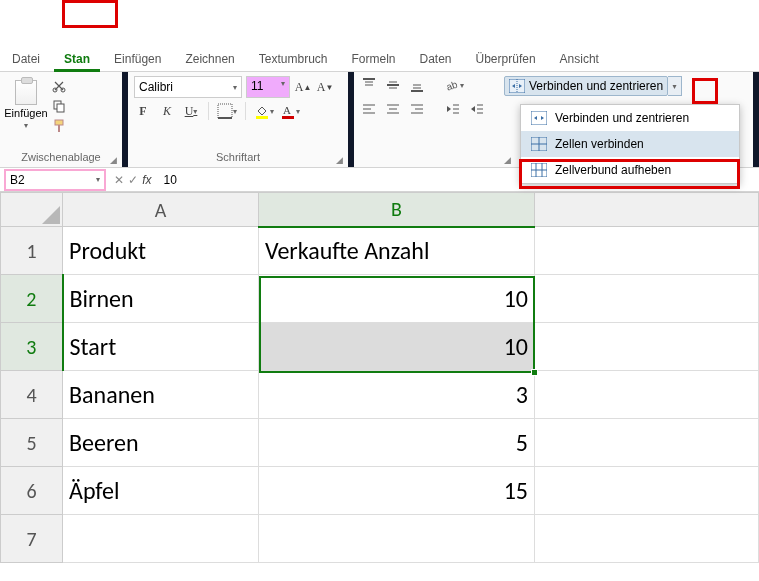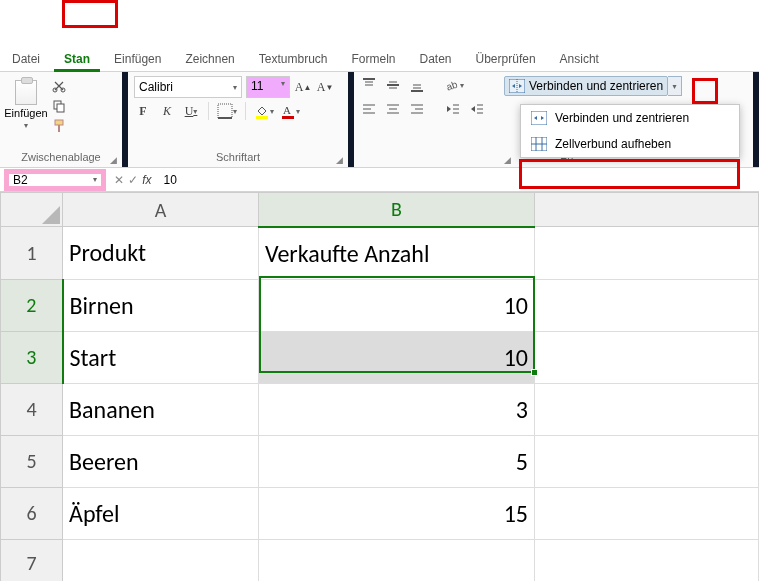--- a/index.html
+++ b/index.html
@@ -47,36 +47,36 @@
   
   
   .dropdown { position:absolute; top:104px; left:520px; width:220px; background:#fff; border:1px solid #c8c8c8; box-shadow:0 2px 8px rgba(0,0,0,0.25); z-index:40;}
   .dropdown-item{display:flex;align-items:center;gap:8px;padding:6px 10px;cursor:pointer;}
   .dropdown-item.hovered{background:#d8e4ee;}
   .dd-icon{width:16px;height:14px;}
   .highlight-red-dd{position:absolute;border:3px solid #d00;z-index:60;pointer-events:none;}
   
   
   .fx-bar{display:flex;align-items:center;height:24px;border-bottom:1px solid #d4d4d4;background:#fff;}
-  .name-box{width:102px;height:22px;border:5px solid #f9a8d4;margin:1px 0 1px 4px;display:flex;align-items:center;padding:0 4px;justify-content:space-between;background:#fff;}
+  .name-box{width:102px;height:22px;border:2px solid #f9a8d4;margin:1px 0 1px 4px;display:flex;align-items:center;padding:0 4px;justify-content:space-between;background:#fff;}
   .fx-icons{display:flex;align-items:center;gap:4px;margin:0 8px;color:#888;}
   .fx-sym{font-style:italic;color:#444;}
   .formula-input{flex:1;font-size:12px;padding:2px 4px;}
   
   
   .grid{position:relative;font-family: Calibri, sans-serif;}
   table{border-collapse:collapse;}
   .corner{width:62px;height:34px;background:#f0f0f0;border:1px solid #ccc;position:relative;}
   .corner::after{content:"";position:absolute;right:2px;bottom:2px;width:0;height:0;border-style:solid;border-width:0 0 18px 18px;border-color:transparent transparent #b8b8b8 transparent;}
   th.col{height:34px;background:#f0f0f0;border:1px solid #ccc;color:#555;font-weight:400;font-size:20px;}
   th.col.active{background:#e0e8e0;border-bottom:2px solid #107c10;color:#0f7b0f;}
   .colA{width:196px;} .colB{width:276px;} .colC{width:224px;}
   th.row{width:62px;background:#f0f0f0;border:1px solid #ccc;color:#555;font-weight:400;font-size:20px;}
   th.row.active{background:#e0e8e0;border-right:2px solid #107c10;color:#0f7b0f;}
-  td{border:1px solid #ddd;height:48px;font-size:24px;padding:11px 6px;background:#fff;}
+  td{border:1px solid #ddd;height:48px;font-size:24px;padding:0 6px;background:#fff;}
   td.num{text-align:right;}
   td.sel{background:#dcdcdc;}
   
   .sel-outline{position:absolute;border:2px solid #107c10;pointer-events:none;}
   .fill-handle{position:absolute;width:7px;height:7px;background:#107c10;border:1px solid #fff;pointer-events:auto;cursor:crosshair;}
 </style>
 </head>
 <body>
 
 <div class="tabs">
@@ -273,20 +273,28 @@
 <div class="highlight-red-merge-dd" style="top:78px;left:692px;width:26px;height:26px"></div>
 
 <div class="dropdown">
   <div class="dropdown-item">
     <svg class="dd-icon" viewBox="0 0 16 14">
         <rect x="0" y="0" width="16" height="14" fill="none" stroke="#3a6ea5"></rect>
         <path d="M3 7 L6 5 L6 9 Z M13 7 L10 5 L10 9 Z" fill="#3a6ea5"></path>
       </svg>
     <span>Verbinden und zentrieren</span>
   </div>
+  <div class="dropdown-item hovered">
+    <svg class="dd-icon" viewBox="0 0 16 14">
+        <rect x="0" y="0" width="16" height="14" fill="none" stroke="#3a6ea5"></rect>
+        <line x1="0" y1="7" x2="16" y2="7" stroke="#3a6ea5"></line>
+        <line x1="8" y1="0" x2="8" y2="14" stroke="#3a6ea5"></line>
+      </svg>
+    <span>Zellen verbinden</span>
+  </div>
   <div class="dropdown-item">
     <svg class="dd-icon" viewBox="0 0 16 14">
         <rect x="0" y="0" width="16" height="14" fill="none" stroke="#3a6ea5"></rect>
         <line x1="0" y1="7" x2="16" y2="7" stroke="#3a6ea5"></line>
         <line x1="5" y1="0" x2="5" y2="14" stroke="#3a6ea5"></line>
         <line x1="11" y1="0" x2="11" y2="14" stroke="#3a6ea5"></line>
       </svg>
     <span>Zellverbund aufheben</span>
   </div>
 </div>

